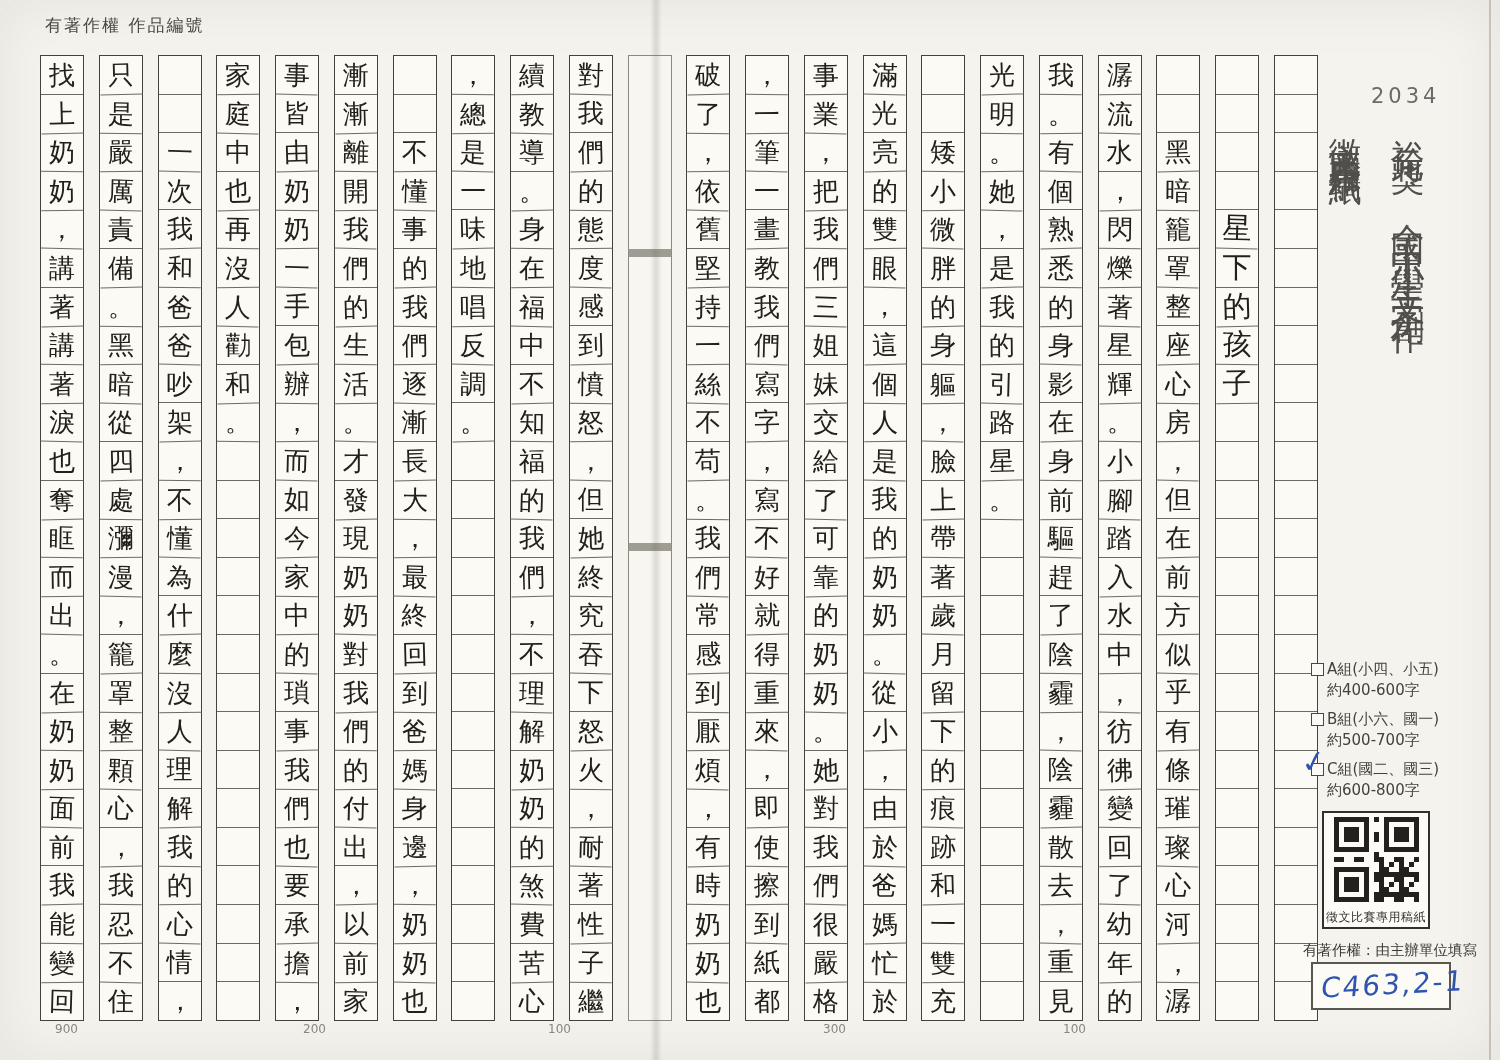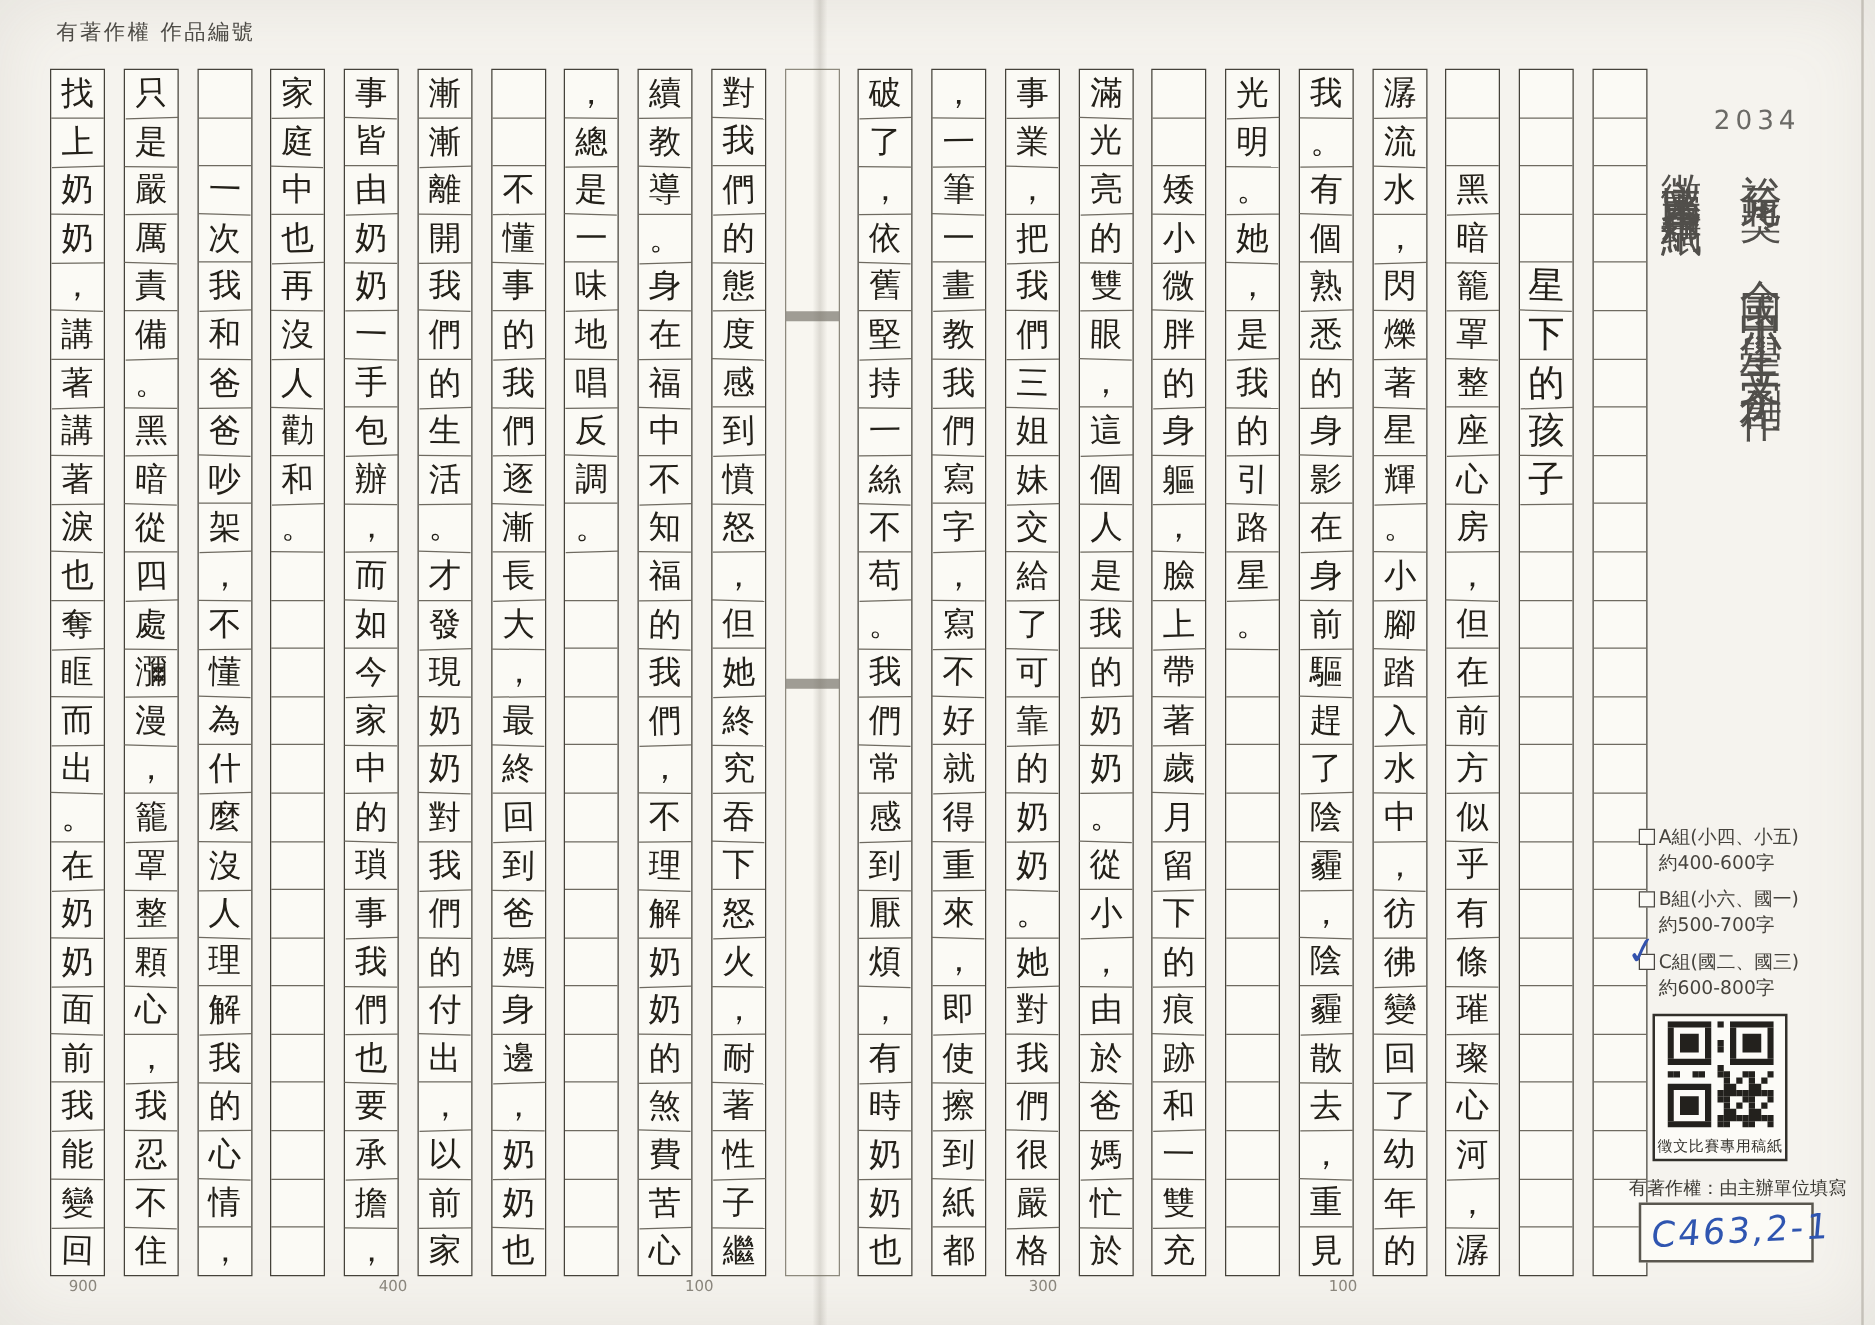--- a/index.html
+++ b/index.html
@@ -742,20 +742,20 @@
     <div class="qrlabel">徵文比賽專用稿紙</div>
   </div>
 
   <div class="worklabel">有著作權：由主辦單位填寫</div>
   <div class="workbox">
     <div class="workval">C463,2-1</div>
   </div>
 
   <div>
       <span class="marker" style="left: 55px;">900</span>
-      <span class="marker" style="left: 303px;">400</span>
+      <span class="marker" style="left: 303px;">200</span>
       <span class="marker" style="left: 548px;">100</span>
       <span class="marker" style="left: 823px;">300</span>
       <span class="marker" style="left: 1063px;">100</span>
     </div>
 
   <div class="page-edge"></div>
 </div>
 
 </body></html>

